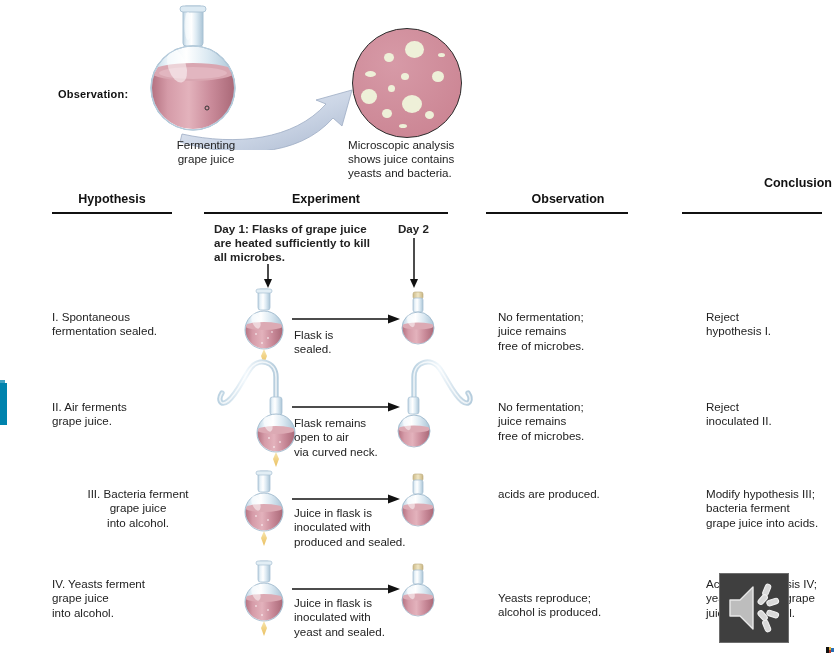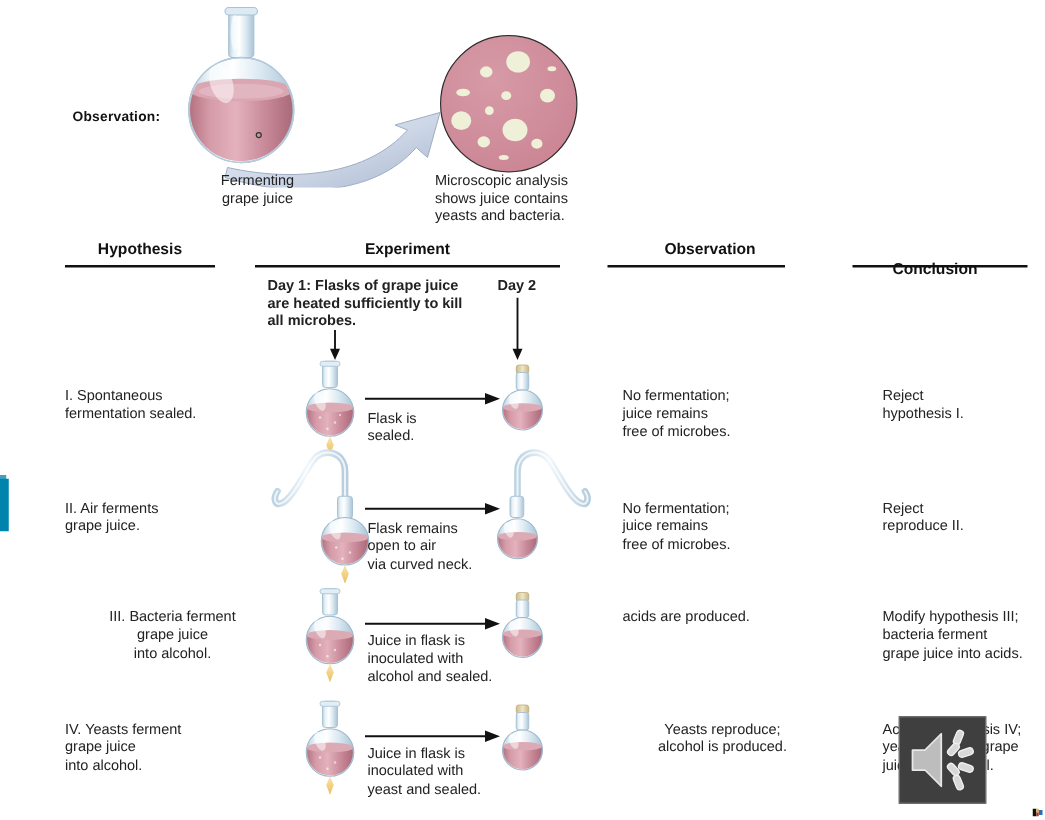--- a/index.html
+++ b/index.html
@@ -214,21 +214,21 @@
 
   <div class="abs colhead" style="left:28px; top:192px; width:168px;">Hypothesis</div>
   <div class="abs rule" style="left:52px; top:212px; width:120px;"></div>
 
   <div class="abs colhead" style="left:204px; top:192px; width:244px;">Experiment</div>
   <div class="abs rule" style="left:204px; top:212px; width:244px;"></div>
 
   <div class="abs colhead" style="left:484px; top:192px; width:168px;">Observation</div>
   <div class="abs rule" style="left:486px; top:212px; width:142px;"></div>
 
-  <div class="abs colhead" style="left:664px; top:208px; width:168px;">Conclusion</div>
+  <div class="abs colhead" style="left:664px; top:176px; width:168px;text-align:right;">Conclusion</div>
   <div class="abs rule" style="left:682px; top:212px; width:140px;"></div>
 
   <div class="abs daytext" style="left:214px; top:222px; width:200px;">
     <div>Day 1: Flasks of grape juice</div>
     <div>are heated sufficiently to kill</div>
     <div>all microbes.</div>
   </div>
   <div class="abs daytext" style="left:398px; top:222px;">Day 2</div>
 
   <svg class="abs" style="left:262px; top:264px; width:12px; height:24px;" viewBox="0 0 12 24">
@@ -346,21 +346,21 @@
     <ellipse cx="17" cy="69" rx="3.4" ry="6.4" fill="#fff" opacity=".5" transform="rotate(-20 17 69)"></ellipse>
   </svg>
 
   <div class="abs celltext" style="left:498px; top:400px; width:160px;">
     <div>No fermentation;</div>
     <div>juice remains</div>
     <div>free of microbes.</div>
   </div>
   <div class="abs celltext" style="left:706px; top:400px; width:130px;">
     <div>Reject</div>
-    <div>reproduce II.</div>
+    <div>inoculated II.</div>
   </div>
 
   <div class="abs celltext hyp" style="left:52px; top:487px; width:154px;text-align:center;">
     <div>III. Bacteria ferment</div>
     <div>grape juice</div>
     <div>into alcohol.</div>
   </div>
 
   <svg class="abs" style="left:236px; top:470px; width:56px; height:76px;" viewBox="0 0 56 76">
     <rect x="22" y="1" width="12" height="21" rx="2.5" fill="url(#glassG)" stroke="#a9c2d4" stroke-width=".8"></rect>
@@ -380,21 +380,21 @@
     <path d="M28 61 L31 68 L28 76 L25 68 Z" fill="url(#flameG)"></path>
   </svg>
 
   <svg class="abs" style="left:292px; top:492px; width:108px; height:14px;" viewBox="0 0 108 14">
     <line x1="0" y1="7" x2="98" y2="7" stroke="#111" stroke-width="1.7"></line>
     <path d="M108 7 L96 2.4 L96 11.6 Z" fill="#111"></path>
   </svg>
   <div class="abs celltext" style="left:294px; top:506px; width:120px;">
     <div>Juice in flask is</div>
     <div>inoculated with</div>
-    <div>alcohol and sealed.</div>
+    <div>produced and sealed.</div>
   </div>
 
   <svg class="abs" style="left:394px; top:470px; width:48px; height:60px;" viewBox="0 0 48 60">
     <rect x="19" y="4" width="10" height="7" rx="2" fill="url(#corkG)" stroke="#b9a878" stroke-width=".6"></rect>
     <rect x="19" y="10" width="10" height="14" rx="2" fill="url(#glassG)" stroke="#a9c2d4" stroke-width=".8"></rect>
     <circle cx="24" cy="40" r="16" fill="url(#glassG)" stroke="#9db8cc" stroke-width=".9"></circle>
     <clipPath id="r3d">
         <circle cx="24" cy="40" r="15.4"></circle>
       </clipPath>
     <g clip-path="url(#r3d)">
@@ -454,21 +454,21 @@
     <clipPath id="r4d">
         <circle cx="24" cy="40" r="15.4"></circle>
       </clipPath>
     <g clip-path="url(#r4d)">
       <rect x="8" y="37" width="32" height="24" fill="url(#juiceG)"></rect>
       <ellipse cx="24" cy="37" rx="16" ry="3.4" fill="#dcaab4"></ellipse>
     </g>
     <ellipse cx="17" cy="33" rx="3.4" ry="6.4" fill="#fff" opacity=".5" transform="rotate(-20 17 33)"></ellipse>
   </svg>
 
-  <div class="abs celltext" style="left:498px; top:577px; width:160px;text-align:center;">
+  <div class="abs celltext" style="left:498px; top:591px; width:160px;">
     <div>Yeasts reproduce;</div>
     <div>alcohol is produced.</div>
   </div>
   <div class="abs celltext" style="left:706px; top:577px; width:132px;">
     <div>Accept hypothesis IV;</div>
     <div>yeasts ferment grape</div>
     <div>juice into alcohol.</div>
   </div>
 
   <div class="abs edgemark"></div>

